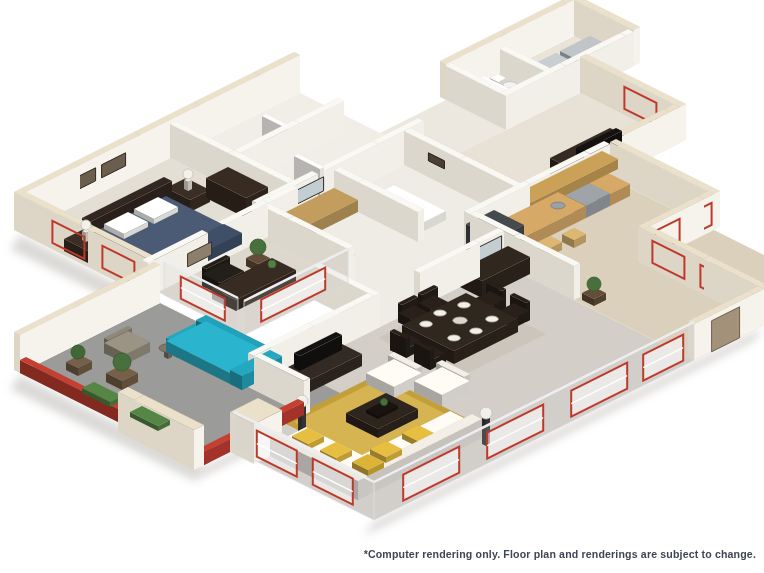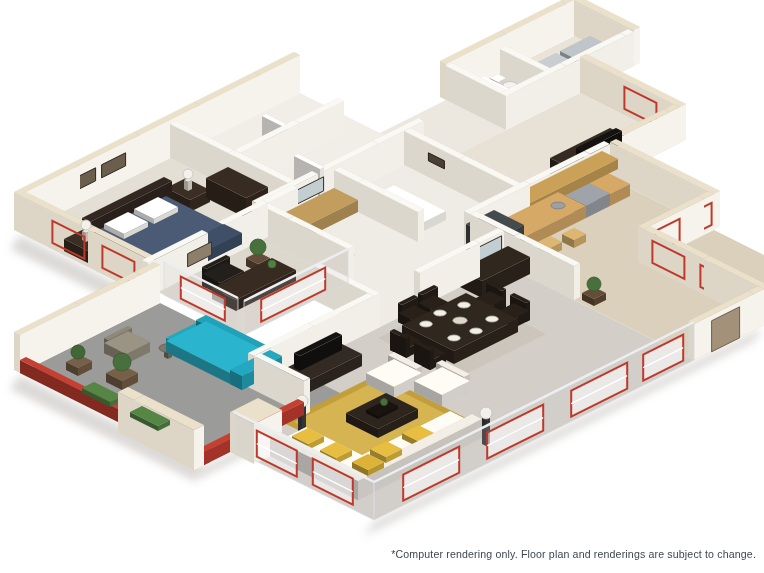--- a/index.html
+++ b/index.html
@@ -1,20 +1,20 @@
 <!DOCTYPE html>
 <html><head>
 <meta charset="utf-8">
 <style>
   html,body{margin:0;padding:0;background:#ffffff;}
   .stage{position:relative;width:764px;height:573px;background:#ffffff;overflow:hidden;
          font-family:"Liberation Sans", sans-serif;}
   .stage svg{position:absolute;left:0;top:0;}
   .disclaimer{position:absolute;right:8px;top:548px;font-size:10.6px;letter-spacing:.15px;
-              color:#3d4754;white-space:nowrap;}
+              color:#3d4754;white-space:nowrap;font-weight:bold;}
 </style>
 </head>
 <body>
 
 <div class="stage">
   <svg id="plan" width="764" height="573" viewBox="0 0 764 573">
     <defs>
       <filter id="soft" x="-40%" y="-40%" width="180%" height="180%">
         <feGaussianBlur stdDeviation="4"></feGaussianBlur>
       </filter>

